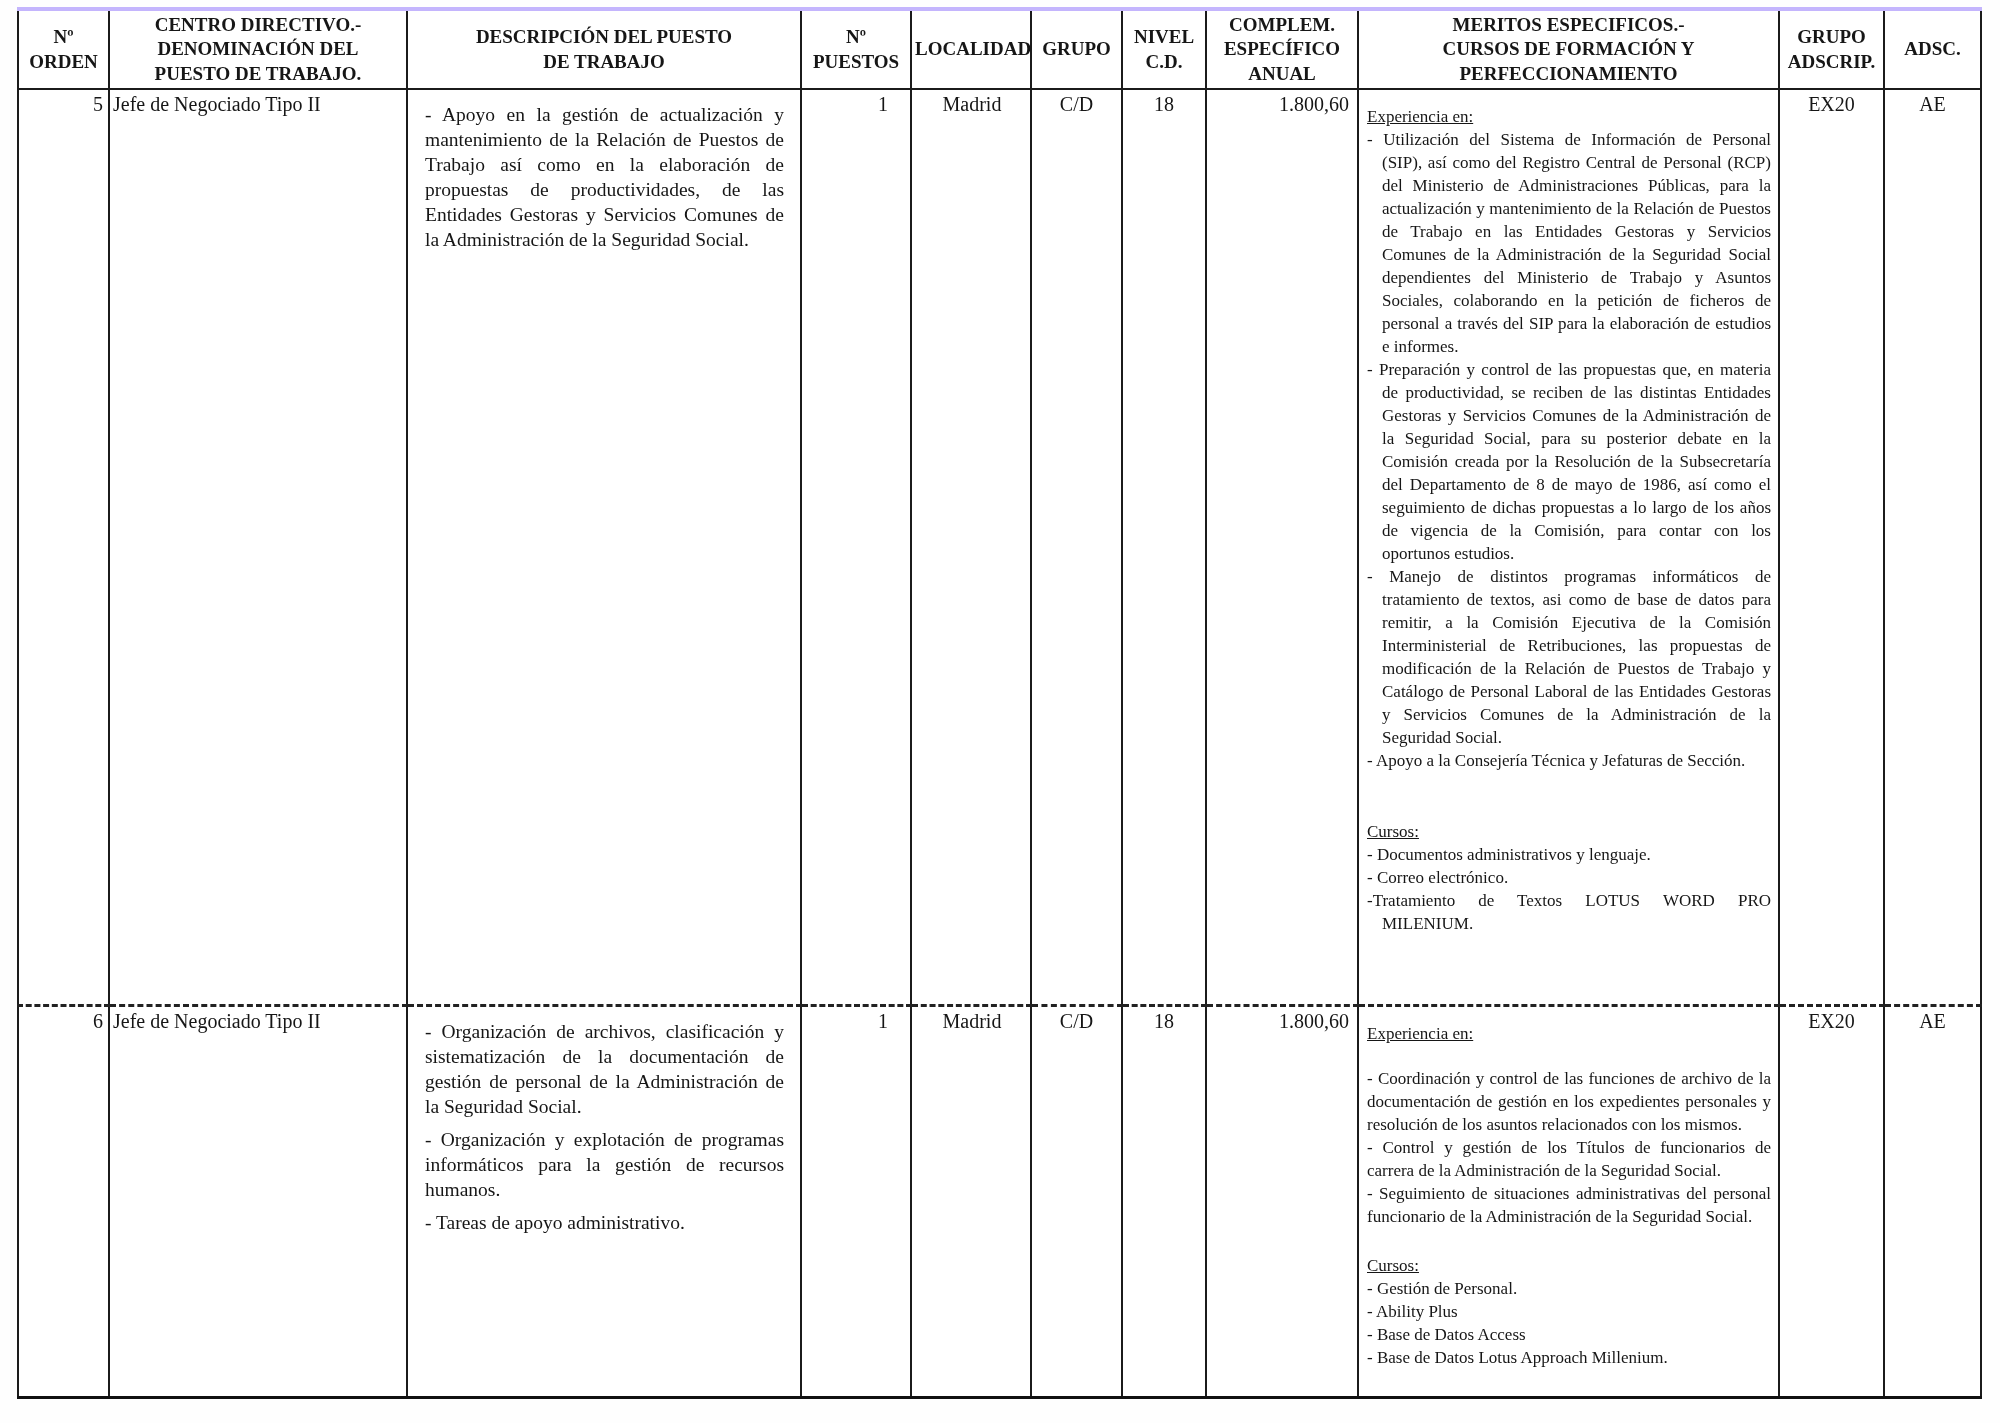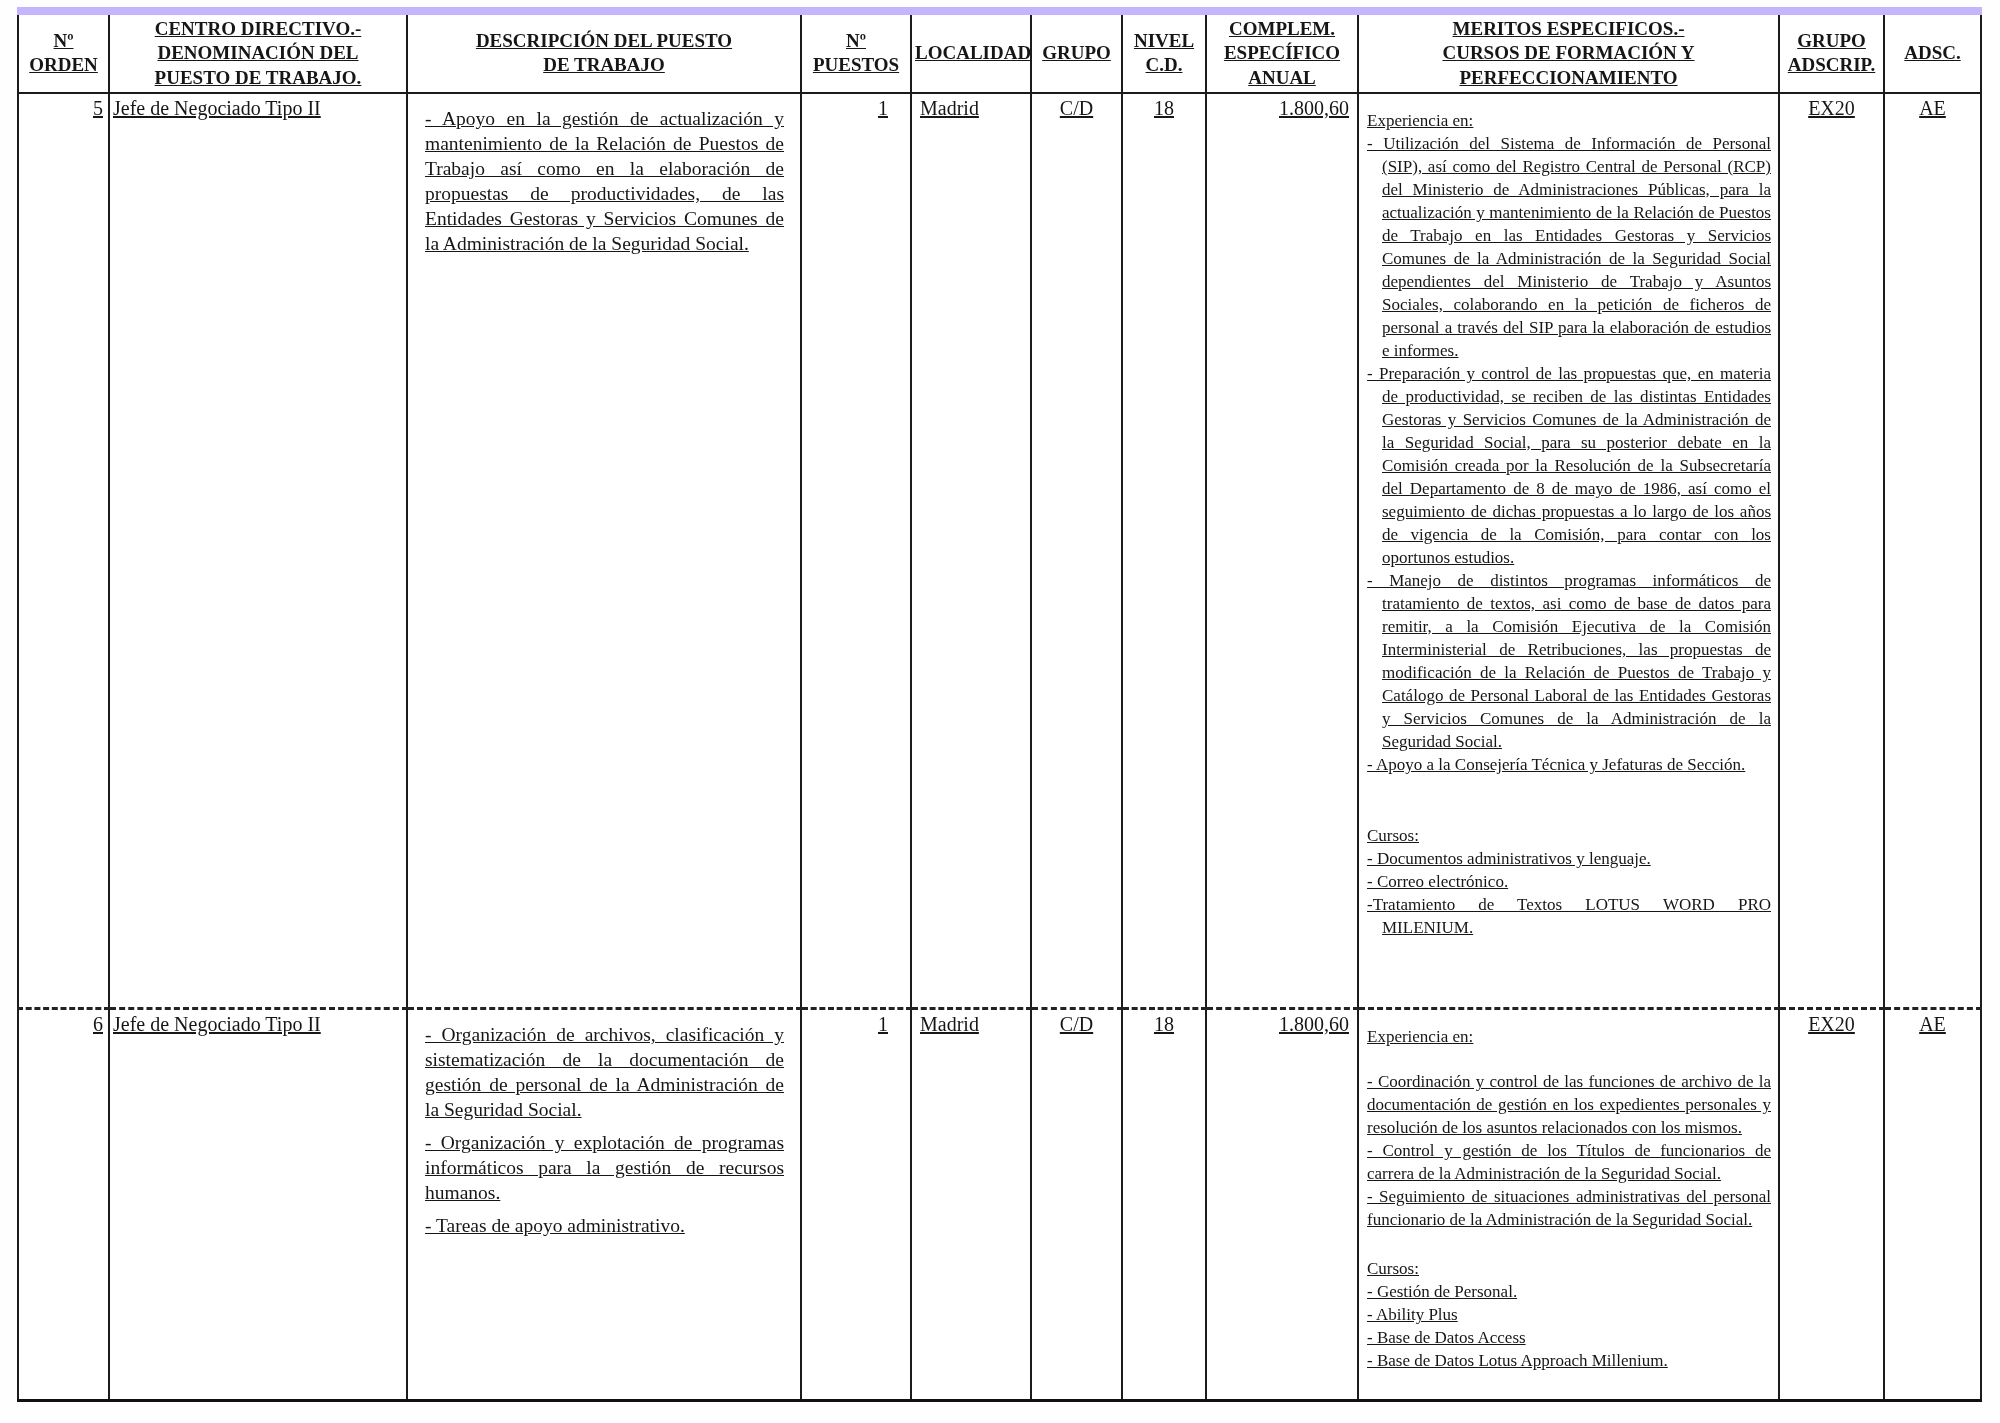--- a/index.html
+++ b/index.html
@@ -9,37 +9,37 @@
     font-family:"Liberation Serif","DejaVu Serif",serif;
     color:#161616;
   }
   table.rpt {
     position:absolute; left:17px; top:7px;
     border-collapse:collapse; table-layout:fixed;
     width:1965px;
     background:#fff;
   }
   table.rpt, table.rpt th, table.rpt td { border:2px solid #1b1b1b; }
-  table.rpt { border-top:8px solid #c4b5fd; border-bottom:3px solid #111;text-decoration:underline; }
+  table.rpt { border-top:4px solid #c4b5fd; border-bottom:3px solid #111; }
   thead th { border-bottom:3px dashed #222; }
   tr.row-5 td { border-bottom:3px dashed #222; }
 
   th {
     font-weight:bold; font-size:19px; line-height:1.28;
     text-align:center; vertical-align:middle;
     white-space:pre-line; padding:2px 3px;
   }
   td { vertical-align:top; padding:3px 6px; font-size:20px; }
 
   .c-orden   { text-align:right; padding-right:5px; }
   .c-denom   { text-align:left; padding-left:3px; font-size:20px; }
   .c-desc    { text-align:justify; font-size:19.5px; line-height:25px; padding:4px 8px 4px 9px; }
   .c-desc p  { margin:8px; }
   .c-puestos { text-align:right; padding-right:22px; }
-  .c-loc     { text-align:left; padding-left:8px;margin-top:12px; }
+  .c-loc     { text-align:center; padding-left:8px;margin-top:12px; }
   .c-center  { text-align:center;margin-top:36px; }
   .c-money   { text-align:right; padding-right:8px; }
   .c-meritos { text-align:justify; font-size:17px; line-height:23px; padding:15px 7px 4px 8px;margin-left:7px; }
   .c-meritos p { margin:0; }
 
   .u { text-decoration:underline; }
   .hang { padding-left:15px; text-indent:-15px; }
   .cursos-block-5 { margin-top:48px; }
   .cursos-block-6 { margin-top:26px; }
   .gap-below { margin-bottom:22px; }

